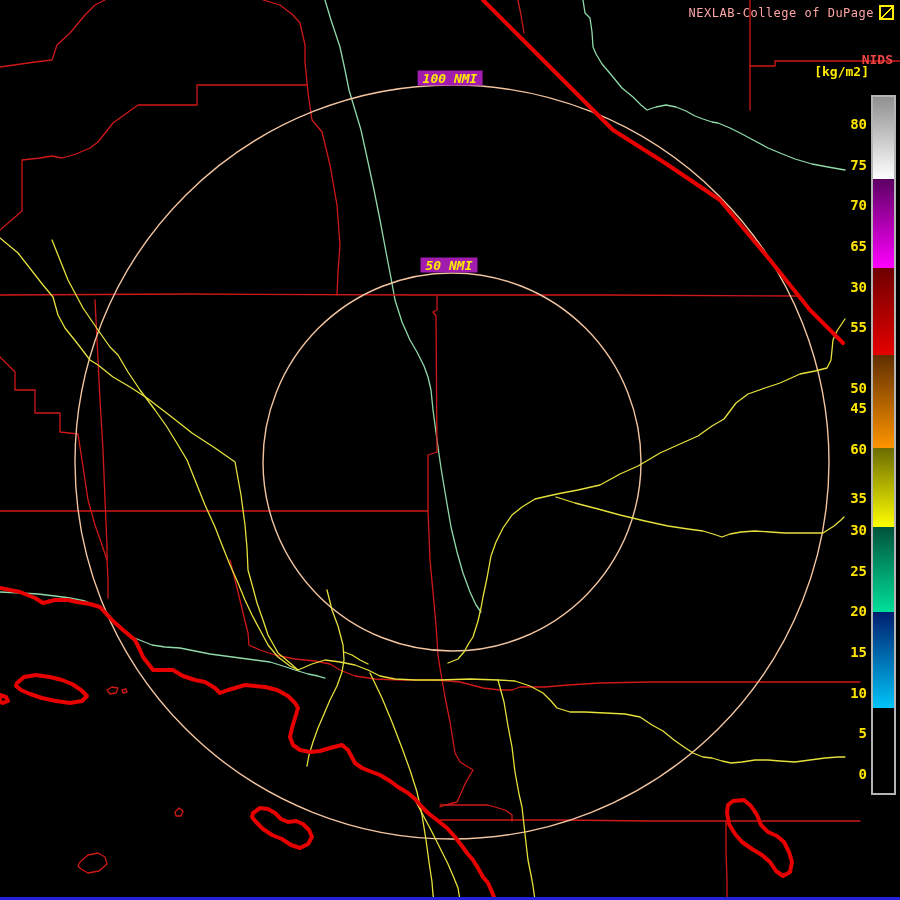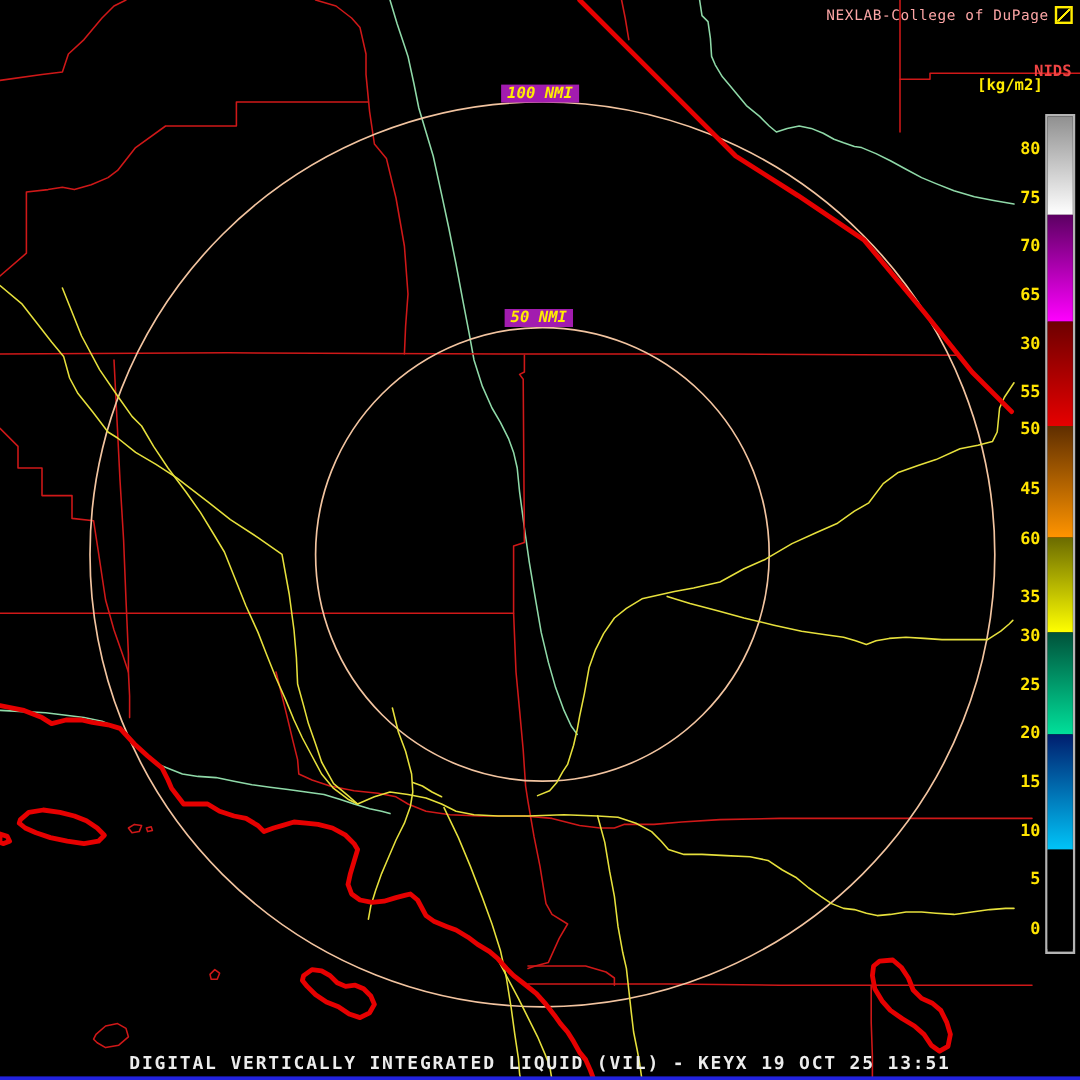--- a/index.html
+++ b/index.html
@@ -110,32 +110,31 @@
       <div class="cb-seg" style="top: 515px; height: 96px; background: linear-gradient(rgb(0, 30, 110), rgb(0, 196, 248));"></div>
       <div class="cb-seg" style="top: 611px; height: 83px; background: linear-gradient(rgb(0, 0, 0), rgb(0, 0, 0));"></div>
     </div>
   <div id="colorbar-ticks">
       <div class="cb-tick" style="top: 116px;">80</div>
       <div class="cb-tick" style="top: 157px;">75</div>
       <div class="cb-tick" style="top: 197px;">70</div>
       <div class="cb-tick" style="top: 238px; text-align: right;">65</div>
       <div class="cb-tick" style="top: 279px;">30</div>
       <div class="cb-tick" style="top: 319px;">55</div>
-      <div class="cb-tick" style="top: 350px;">50</div>
+      <div class="cb-tick" style="top: 380px;">50</div>
       <div class="cb-tick" style="top: 400px;">45</div>
       <div class="cb-tick" style="top: 441px;">60</div>
       <div class="cb-tick" style="top: 470px; margin-top: 20px;">35</div>
       <div class="cb-tick" style="top: 522px;">30</div>
       <div class="cb-tick" style="top: 563px;">25</div>
       <div class="cb-tick" style="top: 603px;">20</div>
       <div class="cb-tick" style="top: 644px;">15</div>
       <div class="cb-tick" style="top: 685px;">10</div>
       <div class="cb-tick" style="top: 725px;">5</div>
       <div class="cb-tick" style="top: 766px;">0</div>
     </div>
 
   <div class="ring-label" id="ring-label-outer" style="left: 450px; top: 78px;">100 NMI</div>
   <div class="ring-label" id="ring-label-inner" style="left: 449px; top: 265px;">50 NMI</div>
 
-  <div class="status-text">DIGITAL VERTICALLY INTEGRATED LIQUID (VIL) - KEYX 19 OCT 25 13:51</div>
   <div class="footer-line" id="footer-line" style="background: rgb(34, 34, 221);"></div>
 
 </div>
 
 </body></html>

